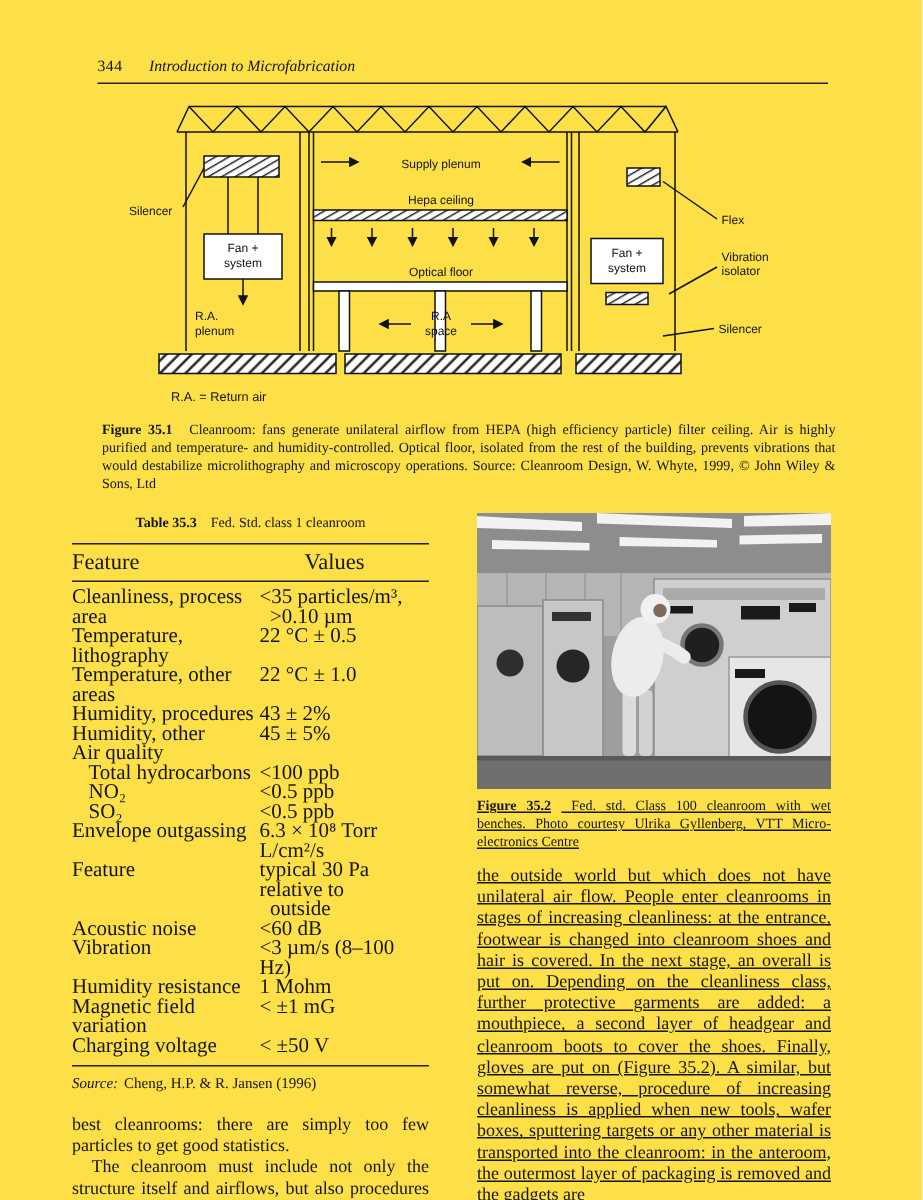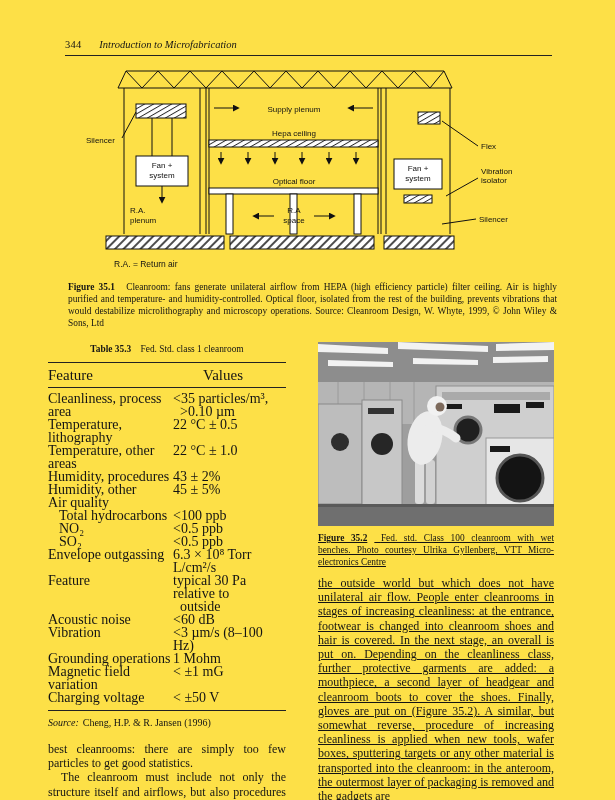--- a/index.html
+++ b/index.html
@@ -233,21 +233,21 @@
           </div>
         <div class="trow">
             <span class="tf">Acoustic noise</span>
             <span class="tv">&lt;60 dB</span>
           </div>
         <div class="trow">
             <span class="tf">Vibration</span>
             <span class="tv">&lt;3 µm/s (8–100 Hz)</span>
           </div>
         <div class="trow">
-            <span class="tf">Grounding operations</span>
+            <span class="tf">Humidity resistance</span>
             <span class="tv">1 Mohm</span>
           </div>
         <div class="trow">
             <span class="tf">Magnetic field variation</span>
             <span class="tv">&lt; ±1 mG</span>
           </div>
         <div class="trow">
             <span class="tf">Charging voltage</span>
             <span class="tv">&lt; ±50 V</span>
           </div>

